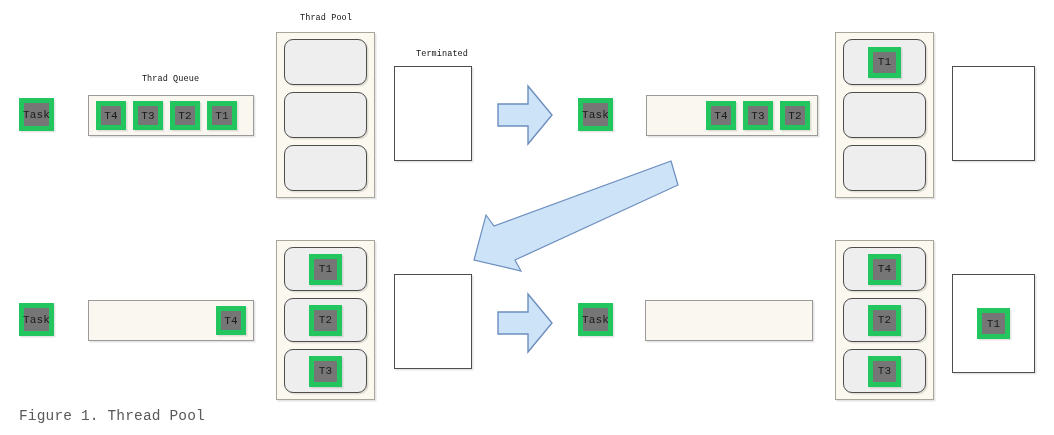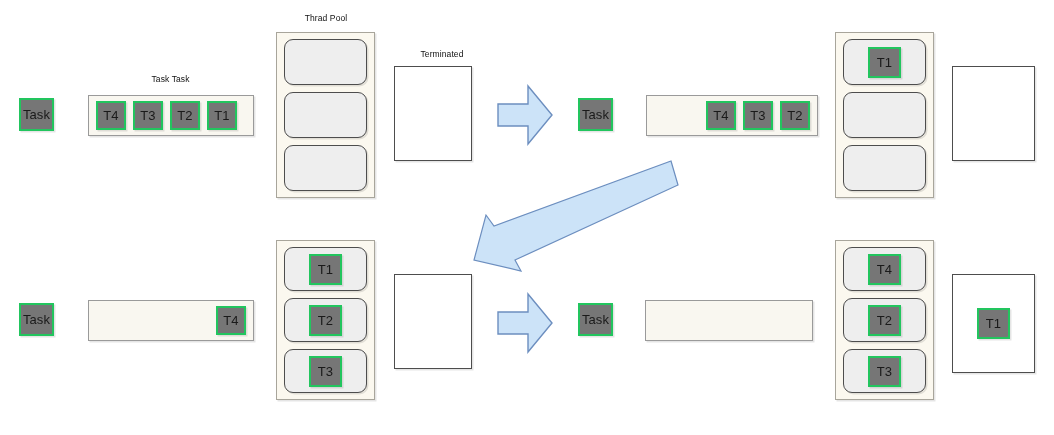--- a/index.html
+++ b/index.html
@@ -12,29 +12,29 @@
     font-family: "Liberation Sans", sans-serif;
     -webkit-font-smoothing: antialiased;
   }
   #canvas {
     position: relative;
     width: 1054px;
     height: 435px;
     background: #ffffff;
     overflow: hidden;
   }
-  .abs { position: absolute; }
+  .abs { position: absolute; font-family: Liberation Mono, monospace; }
 
   
   .task-box {
     background: #767676;
-    border: 2px solid #22c55e;
+    border: 5px solid #22c55e;
     box-sizing: border-box;
     color: #1a1a1a;
-    font-size: 13px;
+    font-size: 11px;
     display: flex;
     align-items: center;
     justify-content: center;
     letter-spacing: .1px;
     box-shadow: 1.5px 1.5px 0 rgba(0,0,0,0.10);
   }
 
   
   .queue {
     background: #f9f7f0;
@@ -104,21 +104,21 @@
   
   .arrow-svg { display: block; overflow: visible; }
 </style>
 </head>
 <body>
 
 <div id="canvas">
 
   <div class="abs task-box" style="left:19px; top:98px; width:35px; height:33px;">Task</div>
 
-  <div class="abs shape-label" style="left:128px; top:74px; width:85px;">Task Task</div>
+  <div class="abs shape-label" style="left:128px; top:74px; width:85px;">Thrad Queue</div>
 
   <div class="abs queue" style="left:88px; top:95px; width:166px; height:41px; padding:0 7px;">
     <div class="task-box" style="width:30px; height:29px;">T4</div>
     <div class="slot-gap"></div>
     <div class="task-box" style="width:30px; height:29px;">T3</div>
     <div class="slot-gap"></div>
     <div class="task-box" style="width:30px; height:29px;">T2</div>
     <div class="slot-gap"></div>
     <div class="task-box" style="width:30px; height:29px;">T1</div>
   </div>
@@ -216,14 +216,15 @@
     </div>
     <div class="thread-slot">
       <div class="task-box" style="width:33px; height:31px;">T3</div>
     </div>
   </div>
 
   <div class="abs terminated" style="left:952px; top:274px; width:83px; height:99px;">
     <div class="task-box" style="width:33px; height:31px;">T1</div>
   </div>
 
+  <div class="abs caption" style="left:19px; top:408px;">Figure 1. Thread Pool</div>
 
 </div>
 
 </body></html>

